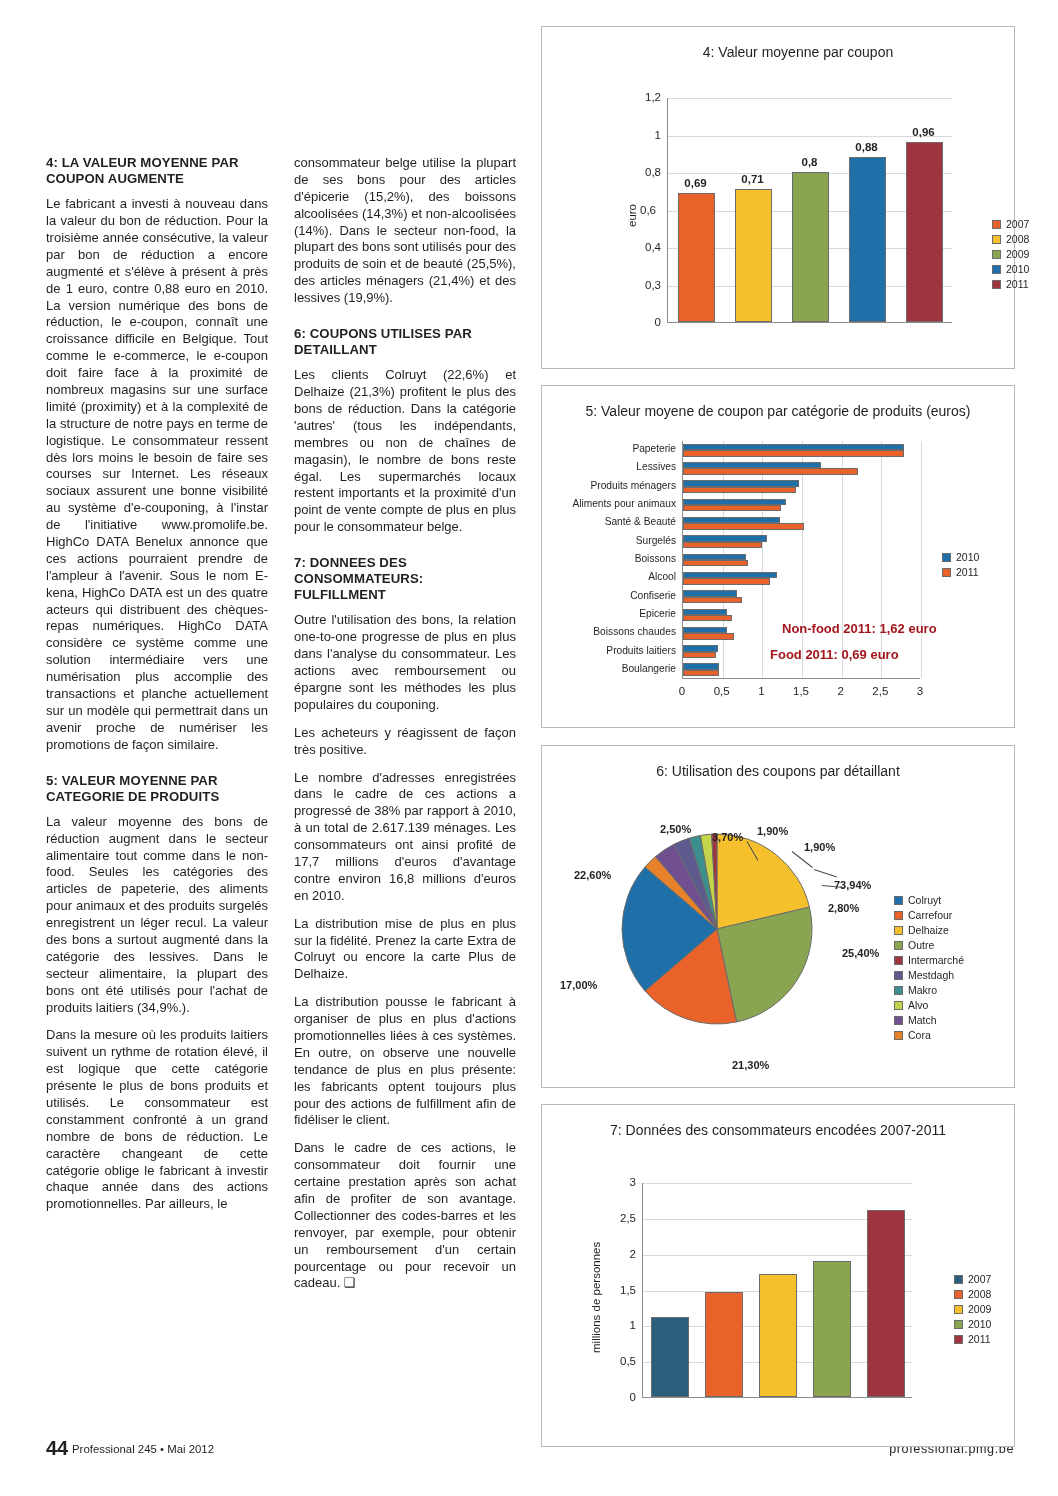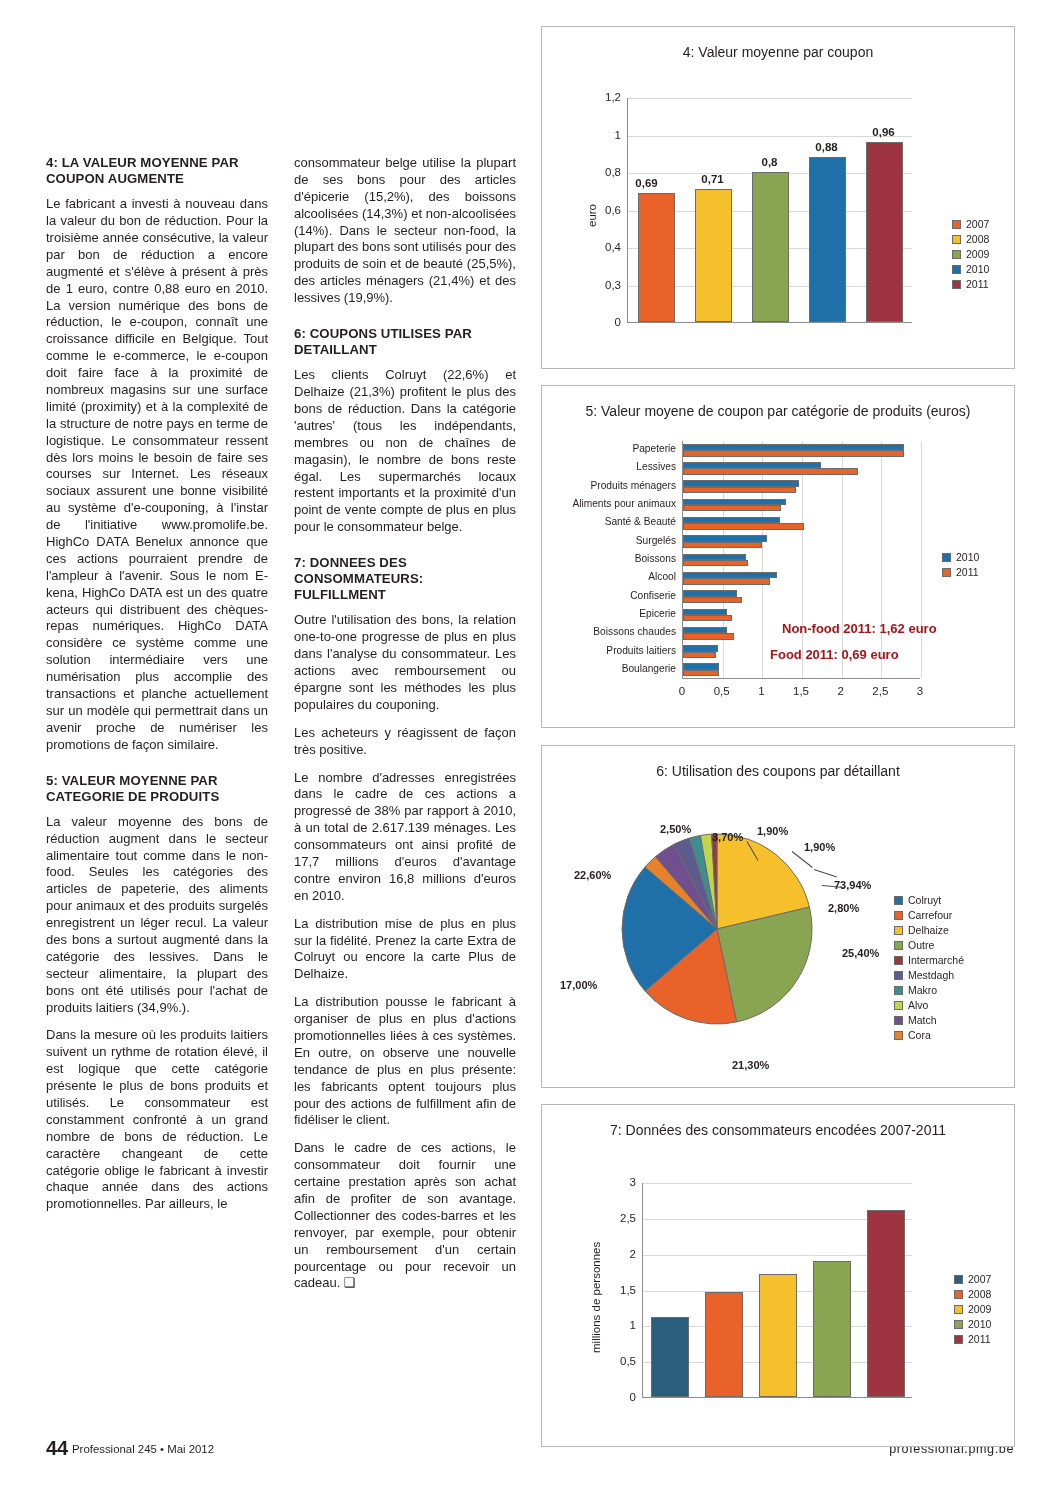--- a/index.html
+++ b/index.html
@@ -66,21 +66,21 @@
     position: absolute;
     background: #ffffff;
     border: 1px solid #b8b8b8;
   }
   .panel-title {
     text-align: center;
     font-size: 14px;
     color: #231f20;
     padding-top: 17px;
   }
-  #panel4 { left: 541px; top: 26px; width: 474px; height: 343px; }
+  #panel4 { left: 541px; top: 26px; width: 474px; height: 343px; padding-left: 40px; }
   #panel5 { left: 541px; top: 385px; width: 474px; height: 343px; }
   #panel6 { left: 541px; top: 745px; width: 474px; height: 343px; }
   #panel7 { left: 541px; top: 1104px; width: 474px; height: 343px; }
 
   .chart-body { position: relative; width: 100%; height: calc(100% - 42px); }
 
   
   .axis-label-y {
     position: absolute;
     font-size: 11.5px;
@@ -167,26 +167,26 @@
           <div class="gridline" style="top: 0px;"></div>
           <div class="bar" style="left: 9.69px; width: 37.62px; height: 129.375px; background: rgb(232, 98, 42); border: 1px solid rgb(107, 107, 107);"></div>
           <div class="bar" style="left: 66.69px; width: 37.62px; height: 133.125px; background: rgb(245, 192, 44); border: 1px solid rgb(107, 107, 107);"></div>
           <div class="bar" style="left: 123.69px; width: 37.62px; height: 150px; background: rgb(138, 165, 82); border: 1px solid rgb(107, 107, 107);"></div>
           <div class="bar" style="left: 180.69px; width: 37.62px; height: 165px; background: rgb(31, 111, 168); border: 1px solid rgb(107, 107, 107);"></div>
           <div class="bar" style="left: 237.69px; width: 37.62px; height: 180px; background: rgb(158, 52, 64); border: 1px solid rgb(107, 107, 107);"></div>
         </div>
         <div class="tick" style="left: 53px; top: 256px; width: 26px; text-align: right;">0</div>
         <div class="tick" style="left: 53px; top: 218.5px; width: 26px; text-align: right;">0,3</div>
         <div class="tick" style="left: 53px; top: 181px; width: 26px; text-align: right;">0,4</div>
-        <div class="tick" style="left: 53px; top: 143.5px; width: 26px; text-align: right;">0,6</div>
+        <div class="tick" style="left: 53px; top: 143.5px; width: 26px; text-align: center;">0,6</div>
         <div class="tick" style="left: 53px; top: 106px; width: 26px; text-align: right;">0,8</div>
         <div class="tick" style="left: 53px; top: 68.5px; width: 26px; text-align: right;">1</div>
         <div class="tick" style="left: 53px; top: 31px; width: 26px; text-align: right;">1,2</div>
         <div class="axis-label-y" style="left: 44px; top: 166.5px;">euro</div>
-        <div class="bar-value" style="left: 76px; width: 57px; top: 116.625px;">0,69</div>
+        <div class="bar-value" style="left: 85px; width: 57px; top: 116.625px;">0,69</div>
         <div class="bar-value" style="left: 142px; width: 57px; top: 112.875px;">0,71</div>
         <div class="bar-value" style="left: 199px; width: 57px; top: 96px;">0,8</div>
         <div class="bar-value" style="left: 256px; width: 57px; top: 81px;">0,88</div>
         <div class="bar-value" style="left: 313px; width: 57px; top: 66px;">0,96</div>
         <div class="legend" style="left: 410px; top: 158px;">
           <div class="legend-row">
             <span class="legend-sw" style="background: rgb(232, 98, 42);"></span>
             <span>2007</span>
           </div>
           <div class="legend-row">

